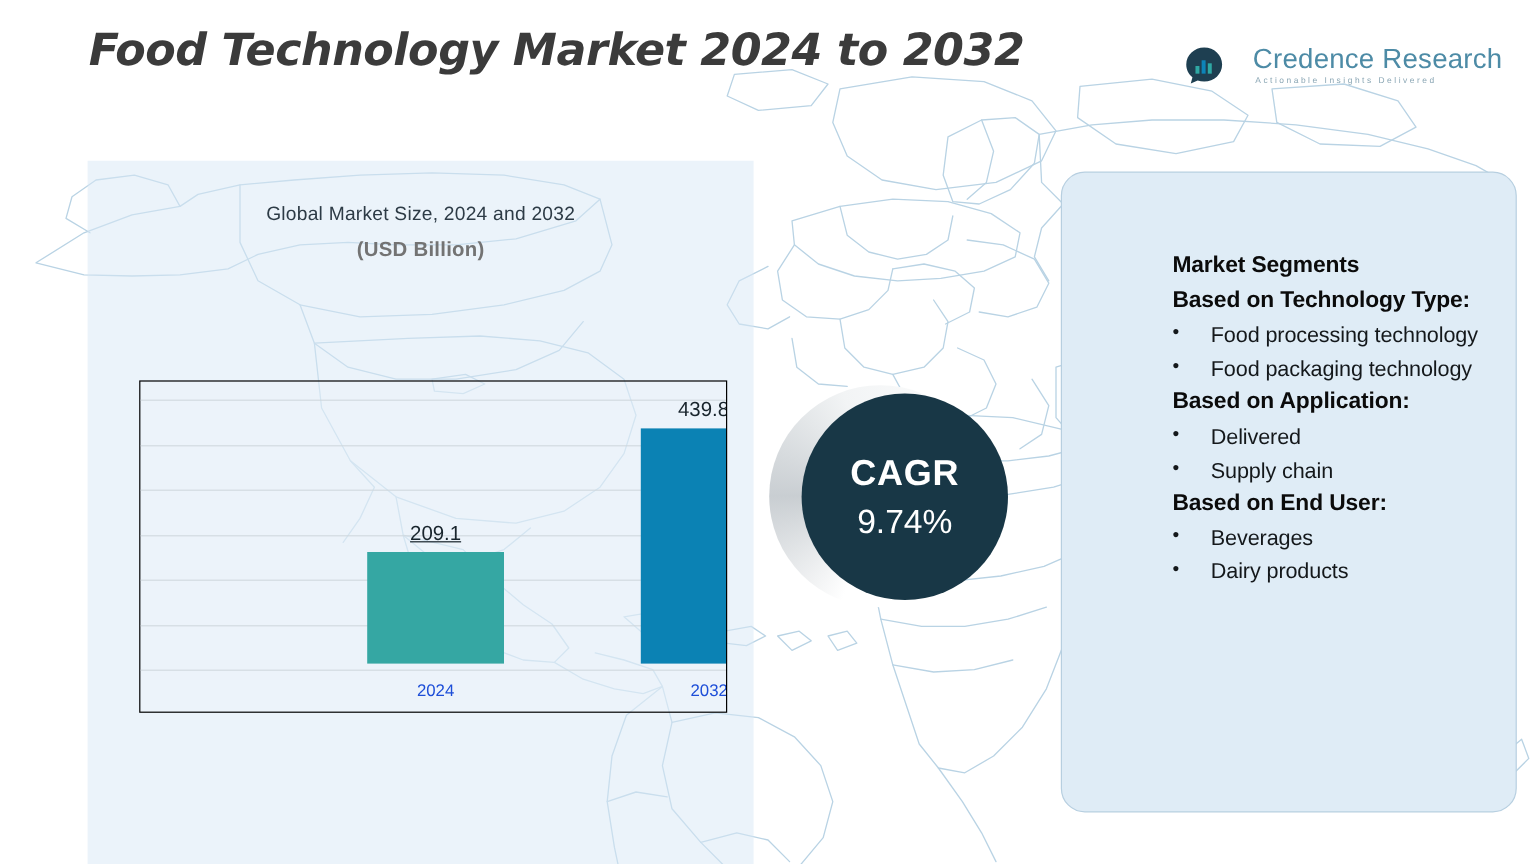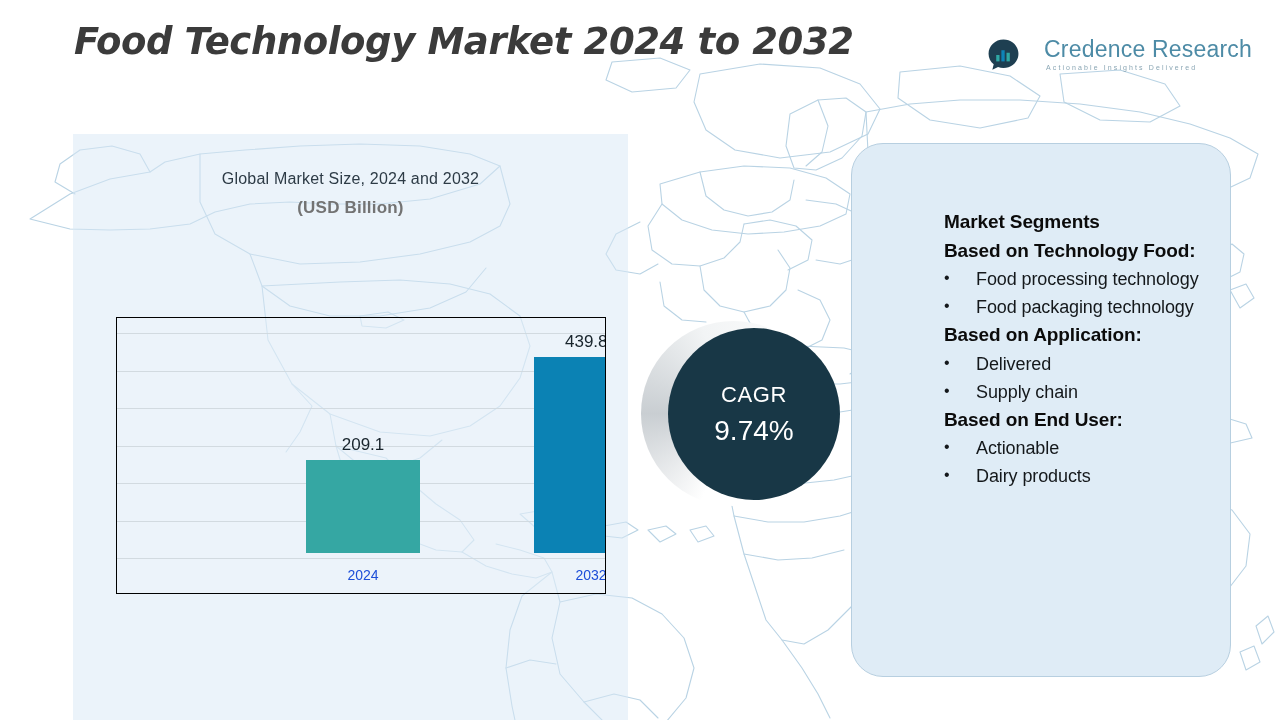--- a/index.html
+++ b/index.html
@@ -94,30 +94,30 @@
     filter: blur(0.4px);
   }
   #cagr-circle {
     position: absolute; left: 27px; top: 7px;
     width: 172px; height: 172px; border-radius: 50%;
     background: #183746;
     display: flex; flex-direction: column;
     align-items: center; justify-content: center;
     color: #fff;
   }
-  #cagr-circle .cagr-word { font-size: 22px; letter-spacing: .6px; font-weight: 400; }
+  #cagr-circle .cagr-word { font-size: 30px; letter-spacing: .6px; font-weight: 700; }
   #cagr-circle .cagr-val { font-size: 28px; margin-top: 7px; font-weight: 400; text-align: center; }
 
   
   #segments-panel {
-    position: absolute; left: 851px; top: 131px;
+    position: absolute; left: 884px; top: 131px;
     width: 380px; height: 534px;
     background: #dfecf6;
     border: 1.3px solid #b7cfe0;
-    border-radius: 32px;
+    border-radius: 20px;
   }
   #segments-inner { position: absolute; left: 92px; top: 64px; right: 10px; }
   .seg-head {
     font-size: 19px; font-weight: bold; color: #0b0b0b;
     line-height: 1.50; letter-spacing: -0.1px;
     font-family: "Liberation Sans", sans-serif;
   }
   .seg-item {
     display: flex; align-items: flex-start; gap: 0;
     font-size: 18px; color: #14181b; line-height: 1.56;
@@ -259,62 +259,62 @@
           <div class="gridline" style="top: 15px;"></div>
           <div class="gridline" style="top: 52.5px;"></div>
           <div class="gridline" style="top: 90px;"></div>
           <div class="gridline" style="top: 127.5px;"></div>
           <div class="gridline" style="top: 165px;"></div>
           <div class="gridline" style="top: 202.5px;"></div>
           <div class="gridline" style="top: 240px;"></div>
         </div>
       <div id="bars">
           <div class="bar" style="left: 189px; width: 114px; height: 93px; bottom: 40px; background: rgb(53, 167, 163);"></div>
-          <div class="bar-label" style="left: 176px; width: 140px; bottom: 138px;">209.1</div>
+          <div class="bar-label" style="left: 176px; width: 140px; bottom: 138px; text-decoration: underline;">209.1</div>
           <div class="cat-label" style="left: 186px; width: 120px;">2024</div>
           <div class="bar" style="left: 417px; width: 114px; height: 196px; bottom: 40px; background: rgb(11, 130, 180);"></div>
           <div class="bar-label" style="left: 404px; width: 140px; bottom: 241px;">439.83</div>
           <div class="cat-label" style="left: 414px; width: 120px;">2032</div>
         </div>
     </div>
   </div>
 
   <div id="cagr-wrap">
     <div id="cagr-shadow"></div>
     <div id="cagr-circle">
       <span class="cagr-word">CAGR</span>
       <span class="cagr-val">9.74%</span>
     </div>
   </div>
 
   <div id="segments-panel">
     <div id="segments-inner">
         <div class="seg-head">Market Segments</div>
-        <div class="seg-head">Based on Technology Food:</div>
+        <div class="seg-head">Based on Technology Type:</div>
         <div class="seg-item">
           <span class="dot">•</span>
           <span class="txt">Food processing technology</span>
         </div>
         <div class="seg-item">
           <span class="dot">•</span>
           <span class="txt">Food packaging technology</span>
         </div>
         <div class="seg-head">Based on Application:</div>
         <div class="seg-item">
           <span class="dot">•</span>
           <span class="txt">Delivered</span>
         </div>
         <div class="seg-item">
           <span class="dot">•</span>
           <span class="txt">Supply chain</span>
         </div>
         <div class="seg-head">Based on End User:</div>
         <div class="seg-item">
           <span class="dot">•</span>
-          <span class="txt">Actionable</span>
+          <span class="txt">Beverages</span>
         </div>
         <div class="seg-item">
           <span class="dot">•</span>
           <span class="txt">Dairy products</span>
         </div>
       </div>
   </div>
 
 </div>
 

